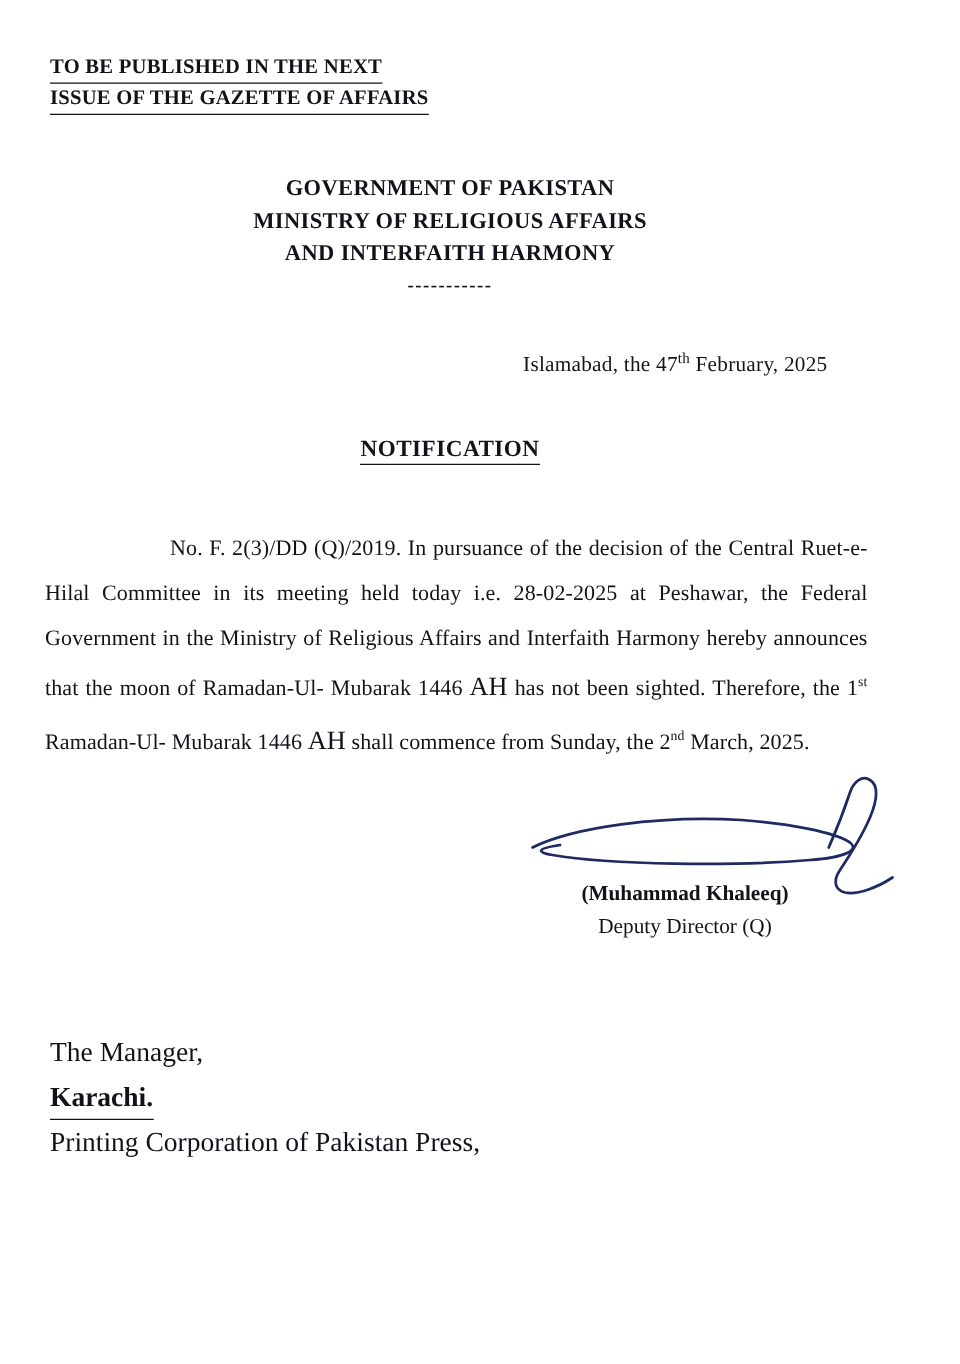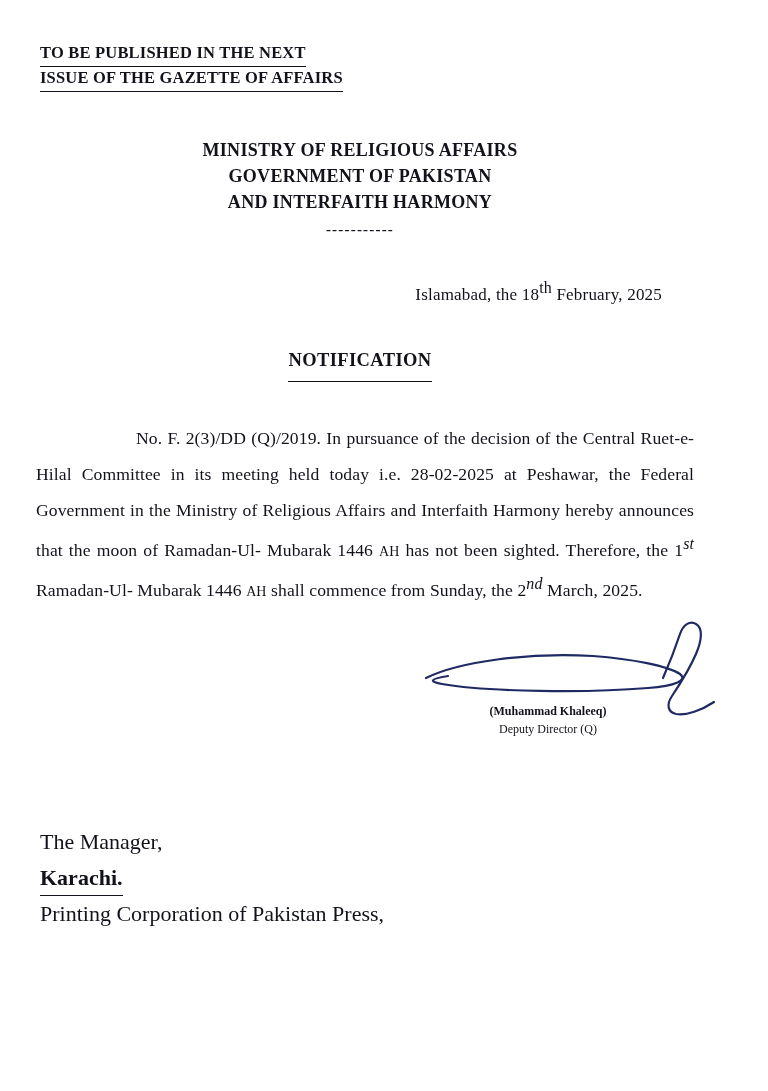--- a/index.html
+++ b/index.html
@@ -60,63 +60,62 @@
 
   
   .dateline {
     position: absolute;
     right: 58px;
     top: 279px;
     font-size: 17px;
     letter-spacing: 0.2px;
   }
   .dateline sup {
-    font-size: 16px;
+    font-size: 12px;
     vertical-align: super;
   }
 
   
   .notif-title {
     position: absolute;
     left: 0;
     right: 0;
     top: 350px;
     text-align: center;
     font-weight: bold;
     font-size: 18.5px;
     letter-spacing: 0.4px;
   }
   .notif-title span {
     border-bottom: 1.8px solid #12131a;
-    padding-bottom: 11px;
+    padding-bottom: 1px;
   }
 
   
   .body-para {
     position: absolute;
     left: 36px;
     right: 26px;
     top: 420px;
     font-size: 17.6px;
     line-height: 2.05;
     text-align: justify;
     text-justify: inter-word;
     letter-spacing: 0.1px;
   }
   .body-para .indent {
     display: inline-block;
     width: 100px;
   }
   .body-para sup {
-    font-size: 16px;
+    font-size: 11px;
     vertical-align: super;
-    font-style: italic;
   }
   .body-para .small-caps {
-    font-size: 14px;
+    font-size: 21px;
   }
 
   
   .signature-wrap {
     position: absolute;
     right: 10px;
     top: 628px;
     width: 300px;
     height: 95px;
   }
@@ -124,21 +123,21 @@
     position: absolute;
     right: -8px;
     top: -10px;
   }
   .signer {
     position: absolute;
     right: 22px;
     top: 702px;
     text-align: center;
     width: 300px;
-    font-size: 12px;
+    font-size: 17px;
     line-height: 1.5;
   }
   .signer .name {
     font-weight: bold;
     display: block;
   }
   .signer .designation {
     display: block;
   }
 
@@ -161,27 +160,27 @@
 <body>
 
 <div class="page">
 
   <div class="publish-note">
     <div class="line">TO BE PUBLISHED IN THE NEXT</div><br>
     <div class="line">ISSUE OF THE GAZETTE OF AFFAIRS</div>
   </div>
 
   <div class="gov-head">
+    <div>GOVERNMENT OF PAKISTAN</div>
     <div>MINISTRY OF RELIGIOUS AFFAIRS</div>
-    <div>GOVERNMENT OF PAKISTAN</div>
     <div>AND INTERFAITH HARMONY</div>
     <div class="dashes">-----------</div>
   </div>
 
-  <div class="dateline"><span>Islamabad, the 18</span><sup>th</sup><span> February, 2025</span></div>
+  <div class="dateline"><span>Islamabad, the 47</span><sup>th</sup><span> February, 2025</span></div>
 
   <div class="notif-title"><span>NOTIFICATION</span></div>
 
   <div class="body-para"><span class="indent"></span><span>No. F. 2(3)/DD (Q)/2019.</span><span> In pursuance of the decision of the Central Ruet-e-Hilal Committee in its meeting held today i.e. 28-02-2025 at Peshawar, the Federal Government in the Ministry of Religious Affairs and Interfaith Harmony hereby announces that the moon of Ramadan-Ul- Mubarak 1446 </span><span class="small-caps">AH</span><span> has not been sighted. Therefore, the 1</span><sup>st</sup><span> Ramadan-Ul- Mubarak 1446 </span><span class="small-caps">AH</span><span> shall commence from Sunday, the 2</span><sup>nd</sup><span> March, 2025.</span></div>
 
   <div class="signature-wrap">
     <svg width="300" height="110" viewBox="0 0 300 110" fill="none" xmlns="http://www.w3.org/2000/svg">
       <path d="M8 60 C40 44, 110 34, 175 38 C215 41, 250 48, 262 56 C270 62, 258 68, 230 70 C170 75, 70 74, 24 66 C12 64, 10 61, 30 58" stroke="#1f2a63" stroke-width="2.2" stroke-linecap="round" fill="none"></path>
       <path d="M245 60 C252 44, 258 28, 262 16 C265 7, 272 2, 278 6 C285 10, 284 22, 278 36 C272 50, 262 66, 254 78 C248 87, 250 94, 258 96 C268 98, 284 92, 296 84" stroke="#1f2a63" stroke-width="2.2" stroke-linecap="round" fill="none"></path>
     </svg>

